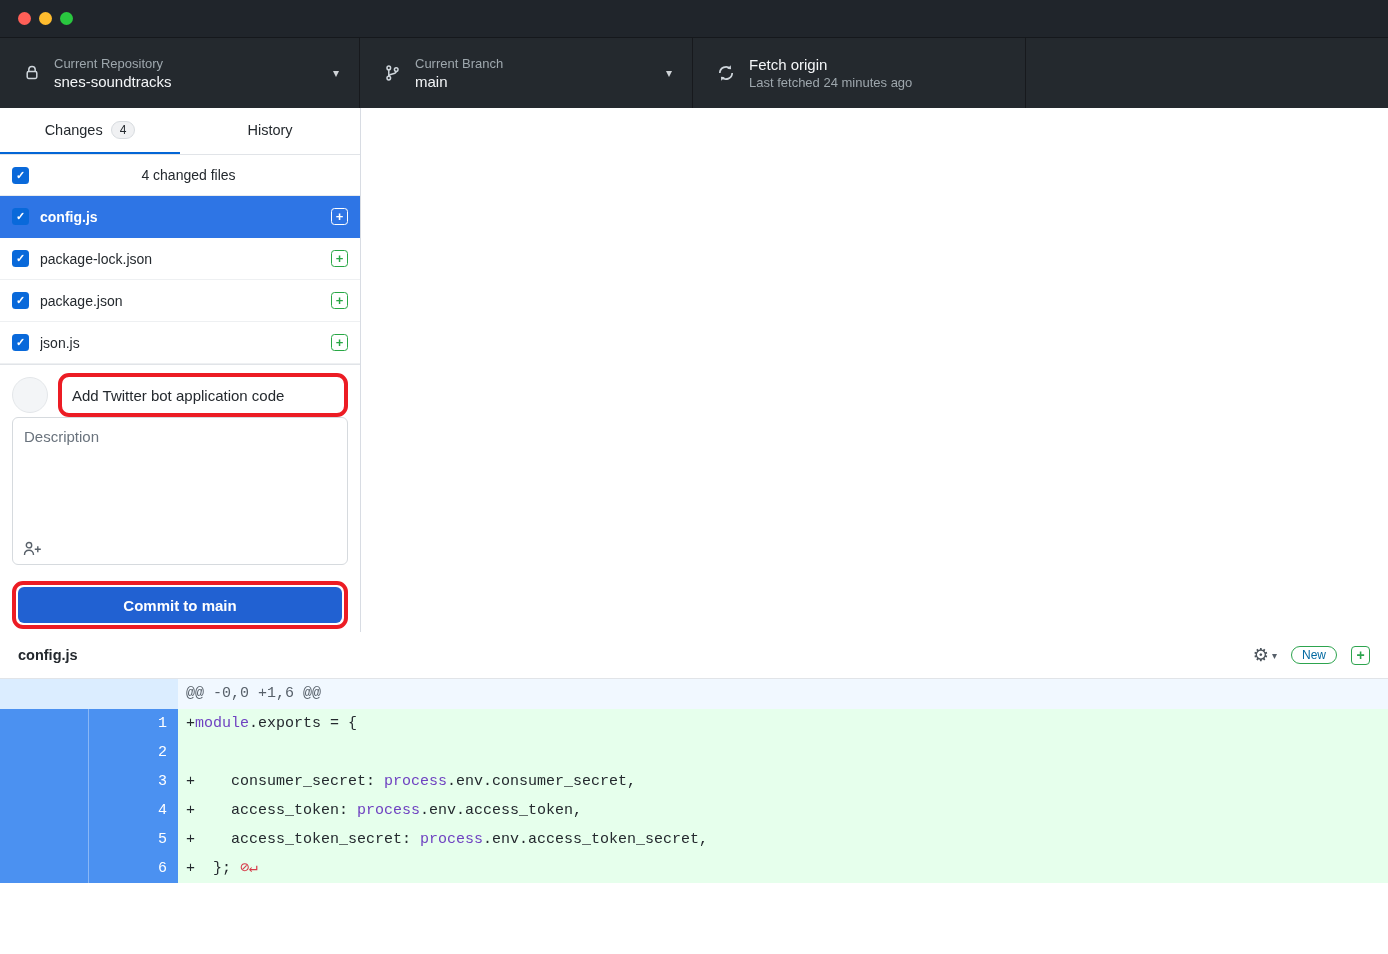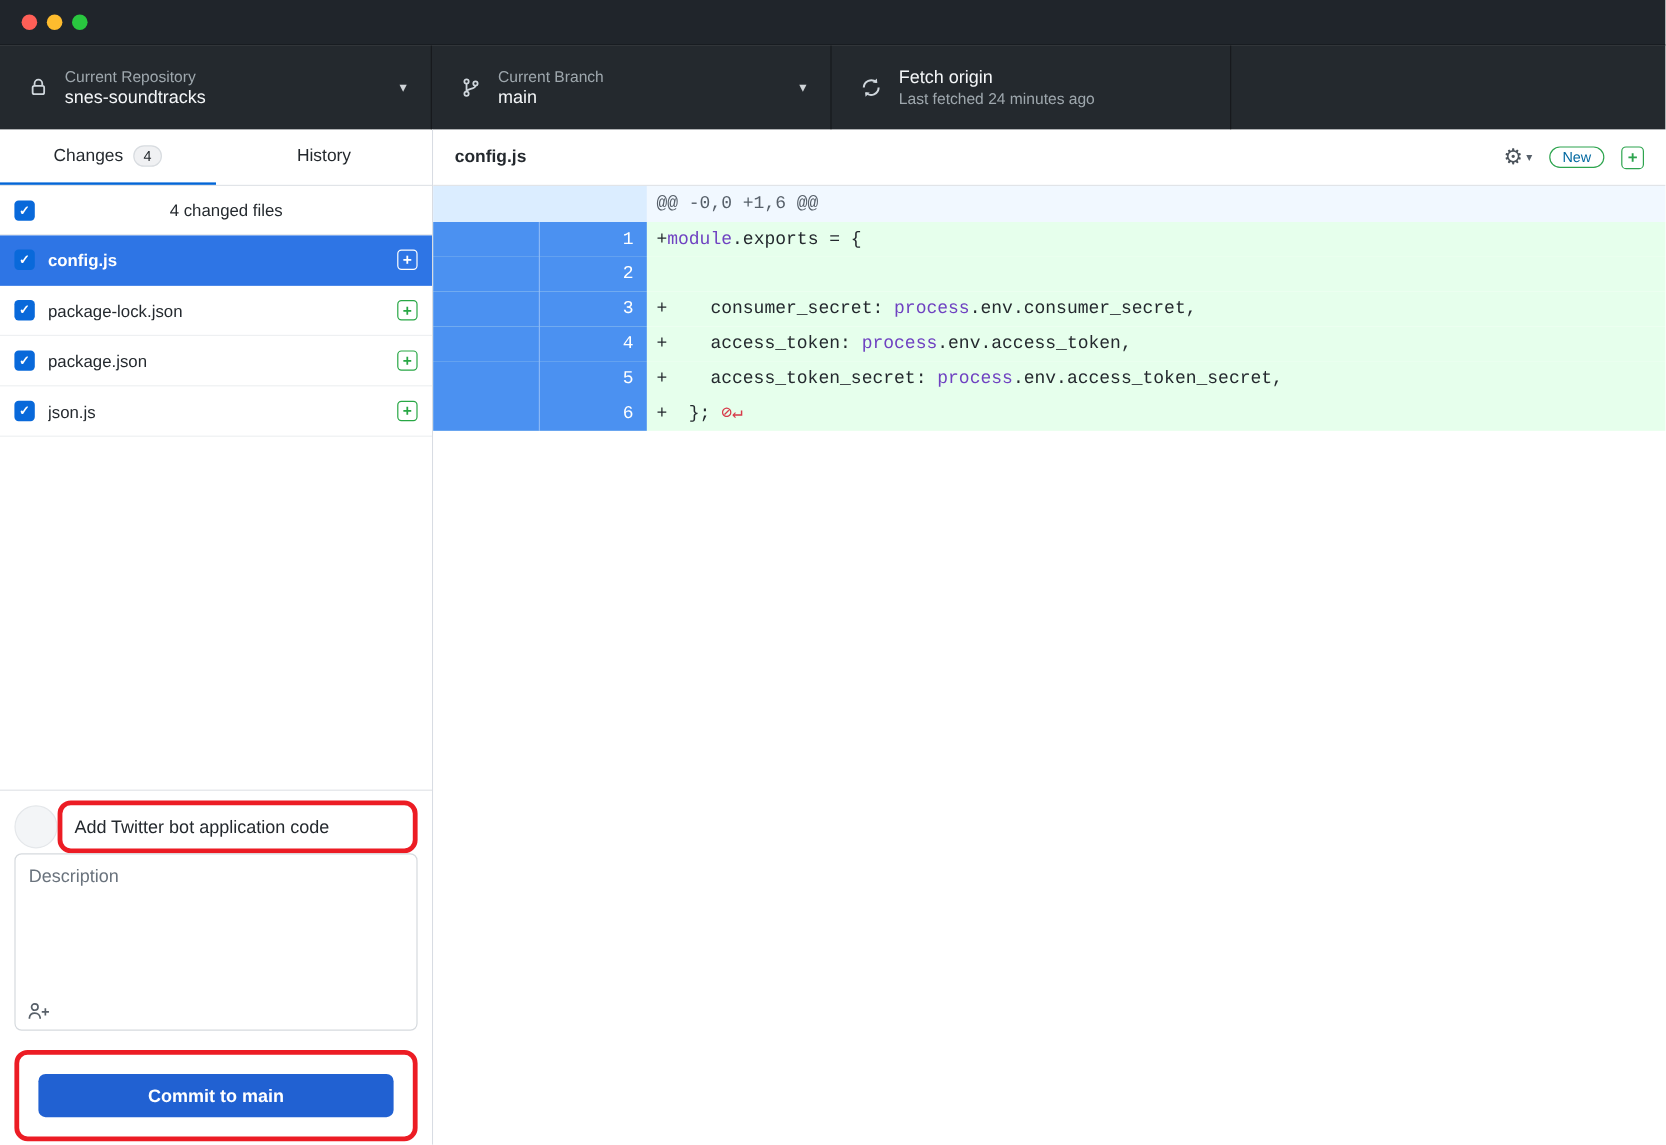--- a/index.html
+++ b/index.html
@@ -16,21 +16,21 @@
   .toolbar { height:70px; background:#24292e; display:flex; }
   .tb-section { display:flex; align-items:center; padding:0 20px 0 24px; border-right:1px solid #17191d; }
   .tb-section.repo{ width:360px; } .tb-section.branch{ width:333px; } .tb-section.fetch{ width:333px; }
   .tb-icon{ margin-right:14px; display:flex; align-items:center; }
   .tb-label{ font-size:13px; color:#9ea7ad; margin-bottom:2px; }
   .tb-value{ font-size:15px; font-weight:400; color:#f4f6f8; }
   .tb-sub{ font-size:13px; color:#9ea7ad; margin-top:2px; }
   .caret{ margin-left:auto; color:#cfd3d7; font-size:12px; }
 
   
-  .content { display:flex; height:846px; }
+  .content { display:flex; height:846px;flex-direction:column; }
   .sidebar { width:361px; border-right:1px solid #d8dce3; display:flex; flex-direction:column; background:#fff; }
   .main { flex:1; display:flex; flex-direction:column; background:#fff; }
 
   
   .tabs { height:47px; display:flex; border-bottom:1px solid #e1e4e8; }
   .tab { flex:1; display:flex; align-items:center; justify-content:center; gap:8px; font-size:14.5px; cursor:default; border-bottom:2px solid transparent; }
   .tab.active { border-bottom:2px solid #0366d6; font-weight:500; }
   .badge { background:#f0f1f3; border:1px solid #d8dce0; border-radius:10px; font-size:12px; padding:1px 8px; color:#24292e; }
 
   
@@ -39,29 +39,29 @@
   .checkbox { width:17px; height:17px; border-radius:3.5px; background:#0969da; color:#fff; font-size:11px; font-weight:700; display:inline-flex; align-items:center; justify-content:center; flex:none; }
   .file-list { flex:1; overflow:hidden; }
   .file-row { height:42px; display:flex; align-items:center; gap:11px; padding:0 12px; border-bottom:1px solid #eef0f2; font-size:14px; }
   .file-row.selected { background:#2e75e5; color:#fff; border-bottom:1px solid #2e75e5; font-weight:600; }
   .file-name { flex:1; white-space:nowrap; overflow:hidden; }
   .plus-square { width:17px; height:17px; border:1.5px solid #28a745; color:#28a745; border-radius:3.5px; font-size:13px; font-weight:700; display:inline-flex; align-items:center; justify-content:center; line-height:1; flex:none; }
   .file-row.selected .plus-square { border-color:#fff; color:#fff; }
 
   
   .commit-area { border-top:1px solid #e1e4e8; padding:8px 12px 3px; }
-  .summary-row { display:flex; align-items:center; gap:0; }
+  .summary-row { display:flex; align-items:center; gap:10px; }
   .avatar { width:36px; height:36px; border-radius:50%; background:#f3f5f7; border:1px solid #e4e7ea; flex:none; }
   .annotation { border:4px solid #ec1c24; border-radius:11px; }
   .input-annotation { flex:1; padding:1px; }
   .summary-input { height:34px; display:flex; align-items:center; padding:0 9px; font-size:15px; background:#fff; border-radius:6px; }
   .description-box { margin-top:0; height:148px; border:1px solid #d6dade; border-radius:6px; position:relative; padding:10px 11px; }
   .description-placeholder { color:#6a737d; font-size:15px; }
   .person-icon { position:absolute; left:10px; bottom:8px; display:flex; }
-  .button-annotation { margin-top:16px; padding:16px; }
+  .button-annotation { margin-top:16px; padding:2px; }
   .commit-btn { width:100%; height:36px; background:#2161d2; border:none; border-radius:6px; color:#fff; font-size:15px; font-weight:600; font-family:"Liberation Sans", sans-serif; cursor:pointer; }
   .commit-btn b { font-weight:800; }
 
   
   .file-header { height:47px; border-bottom:1px solid #e1e4e8; display:flex; align-items:center; padding:0 18px; }
   .file-title { font-size:14.5px; font-weight:700; }
   .header-actions { margin-left:auto; display:flex; align-items:center; gap:14px; }
   .gear { font-size:18px; color:#4b535b; display:flex; align-items:center; gap:3px; cursor:default; }
   .caret2 { font-size:10px; color:#57606a; }
   .new-badge { border:1px solid #2da44e; color:#0369a1; font-size:12px; border-radius:10px; padding:1px 10px; }

